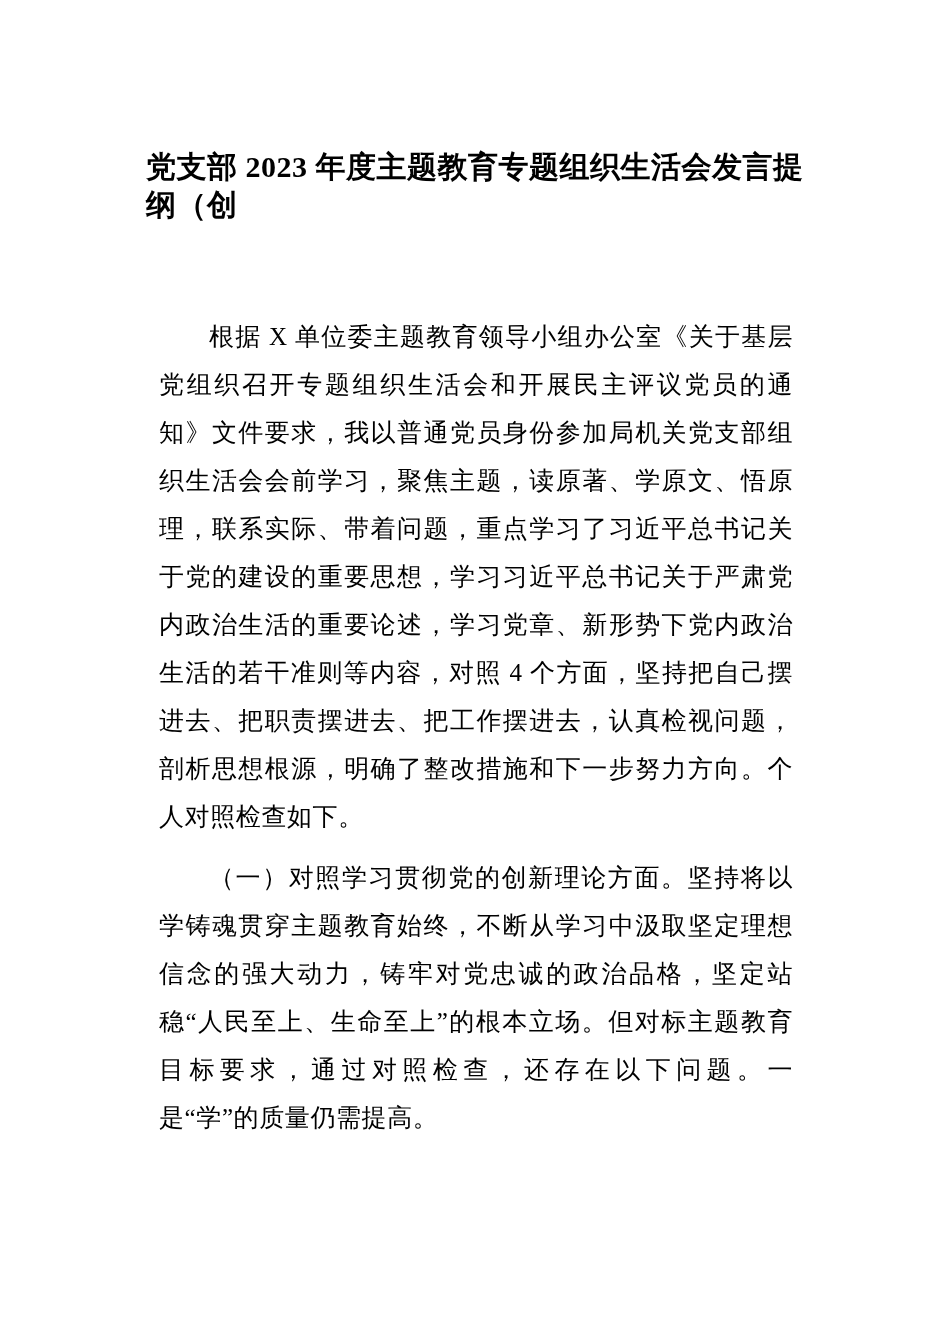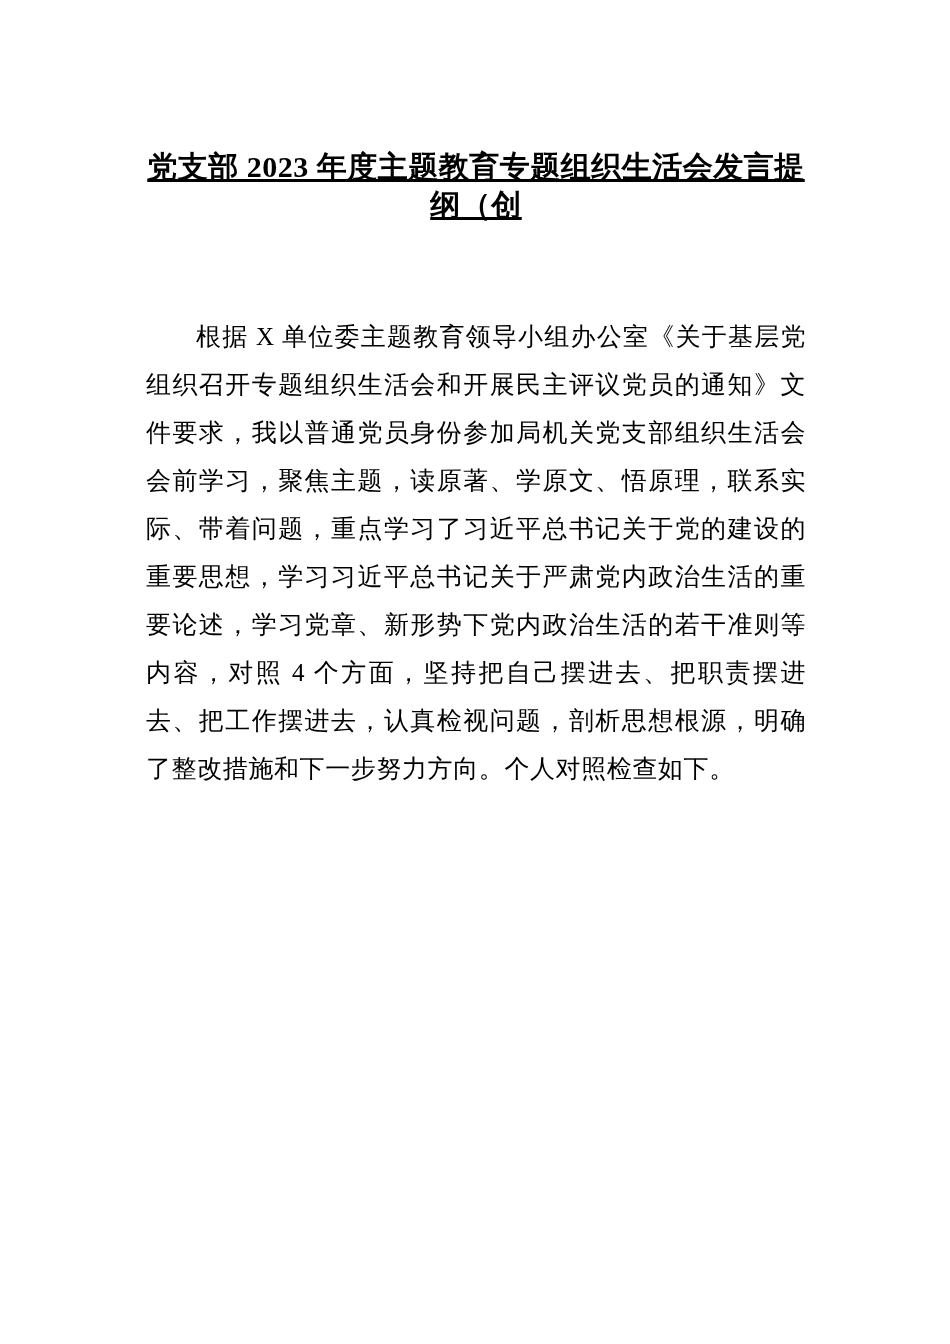--- a/index.html
+++ b/index.html
@@ -17,31 +17,30 @@
   .page {
     box-sizing: border-box;
     width: 950px;
     height: 1344px;
     padding: 148px 144px 0 146px;
     background: #ffffff;
   }
   .doc-title {
     font-size: 30px;
     font-weight: bold;
-    text-align: center;
+    text-align: left;
     line-height: 1.25;
     margin: 0;
     letter-spacing: 0.5px;
-    text-decoration: underline;
   }
   .doc-title.second {
     margin-top: 84px;
   }
   .doc-body {
-    margin: 0;
+    margin: 13px;
     font-size: 25px;
     line-height: 48px;
     letter-spacing: 0.6px;
     text-align: justify;
     text-justify: inter-ideograph;
     text-indent: 2em;
     word-break: break-all;
   }
   .doc-body.first {
     margin-top: 90px;
@@ -49,13 +48,14 @@
 </style>
 </head>
 <body>
 
 <div class="page">
   <h1 class="doc-title">党支部 2023 年度主题教育专题组织生活会发言提纲（创</h1>
 
   <p class="doc-body first">根据 X 单位委主题教育领导小组办公室《关于基层党组织召开专题组织生活会和开展民主评议党员的通知》文件要求，我以普通党员身份参加局机关党支部组织生活会会前学习，聚焦主题，读原著、学原文、悟原理，联系实际、带着问题，重点学习了习近平总书记关于党的建设的重要思想，学习习近平总书记关于严肃党内政治生活的重要论述，学习党章、新形势下党内政治生活的若干准则等内容，对照 4 个方面，坚持把自己摆进去、把职责摆进去、把工作摆进去，认真检视问题，剖析思想根源，明确了整改措施和下一步努力方向。个人对照检查如下。</p>
 
 
+  <p class="doc-body">（一）对照学习贯彻党的创新理论方面。坚持将以学铸魂贯穿主题教育始终，不断从学习中汲取坚定理想信念的强大动力，铸牢对党忠诚的政治品格，坚定站稳“人民至上、生命至上”的根本立场。但对标主题教育目标要求，通过对照检查，还存在以下问题。一是“学”的质量仍需提高。</p>
 </div>
 
 </body></html>

